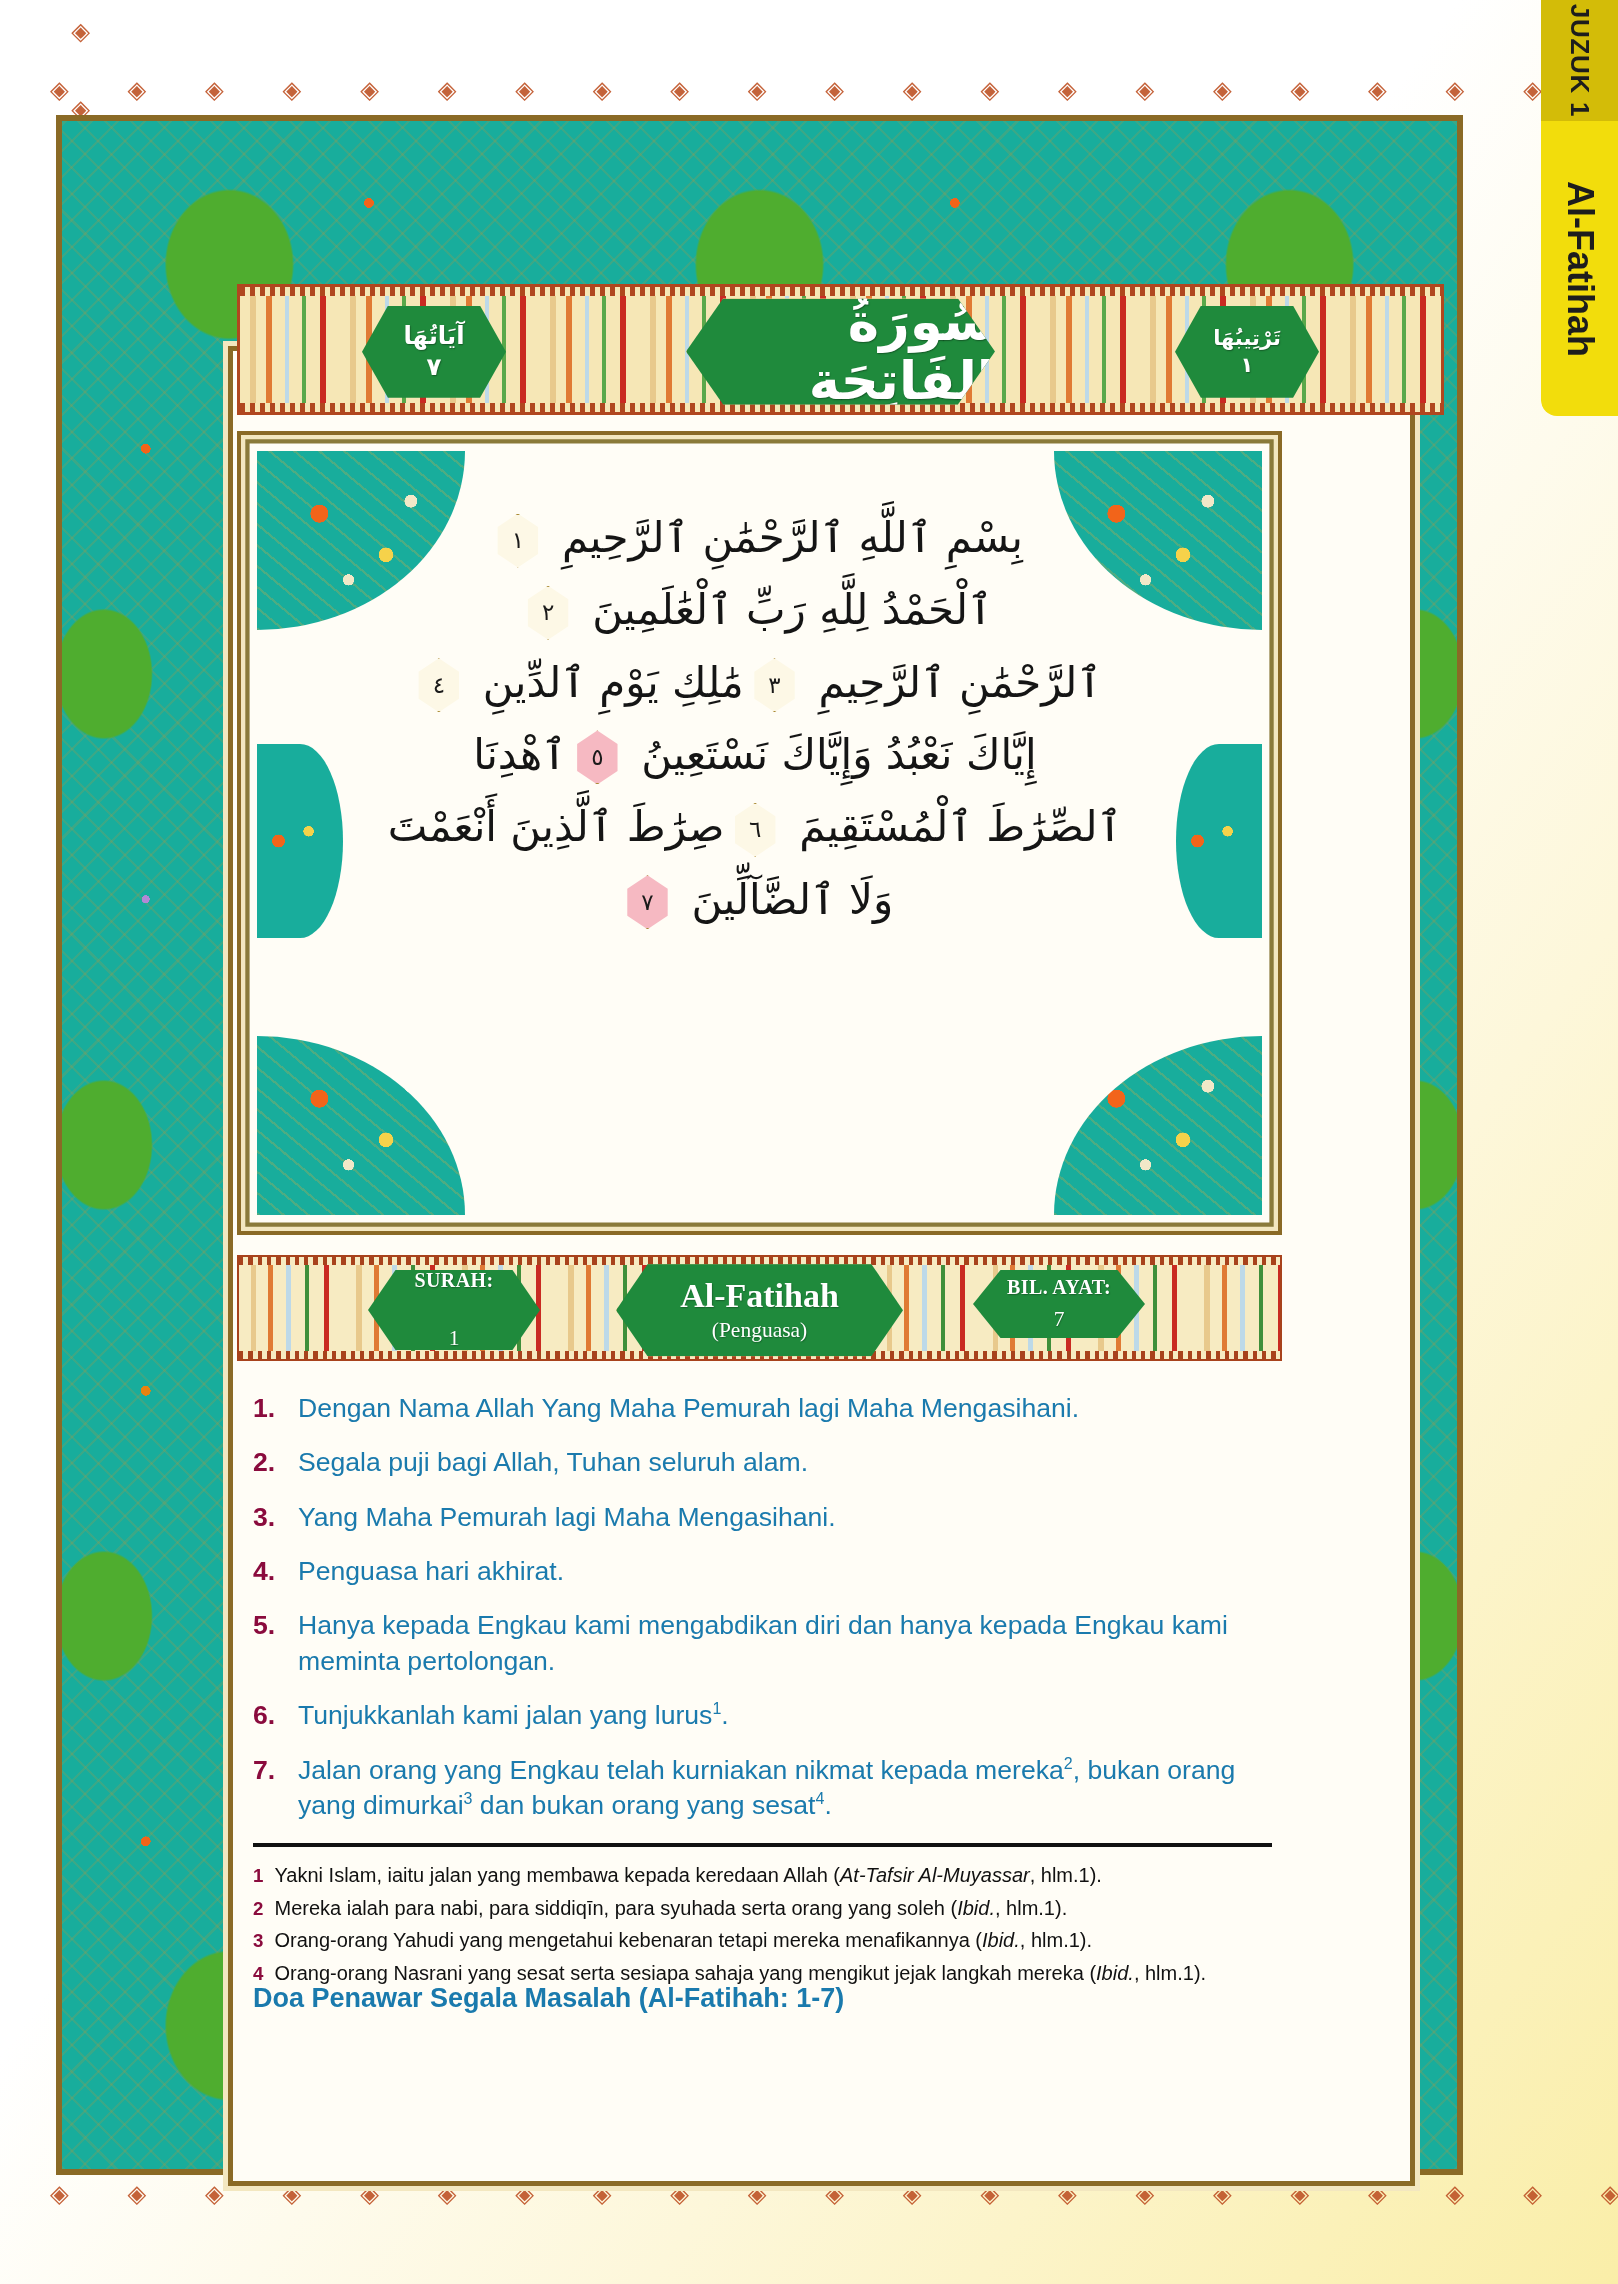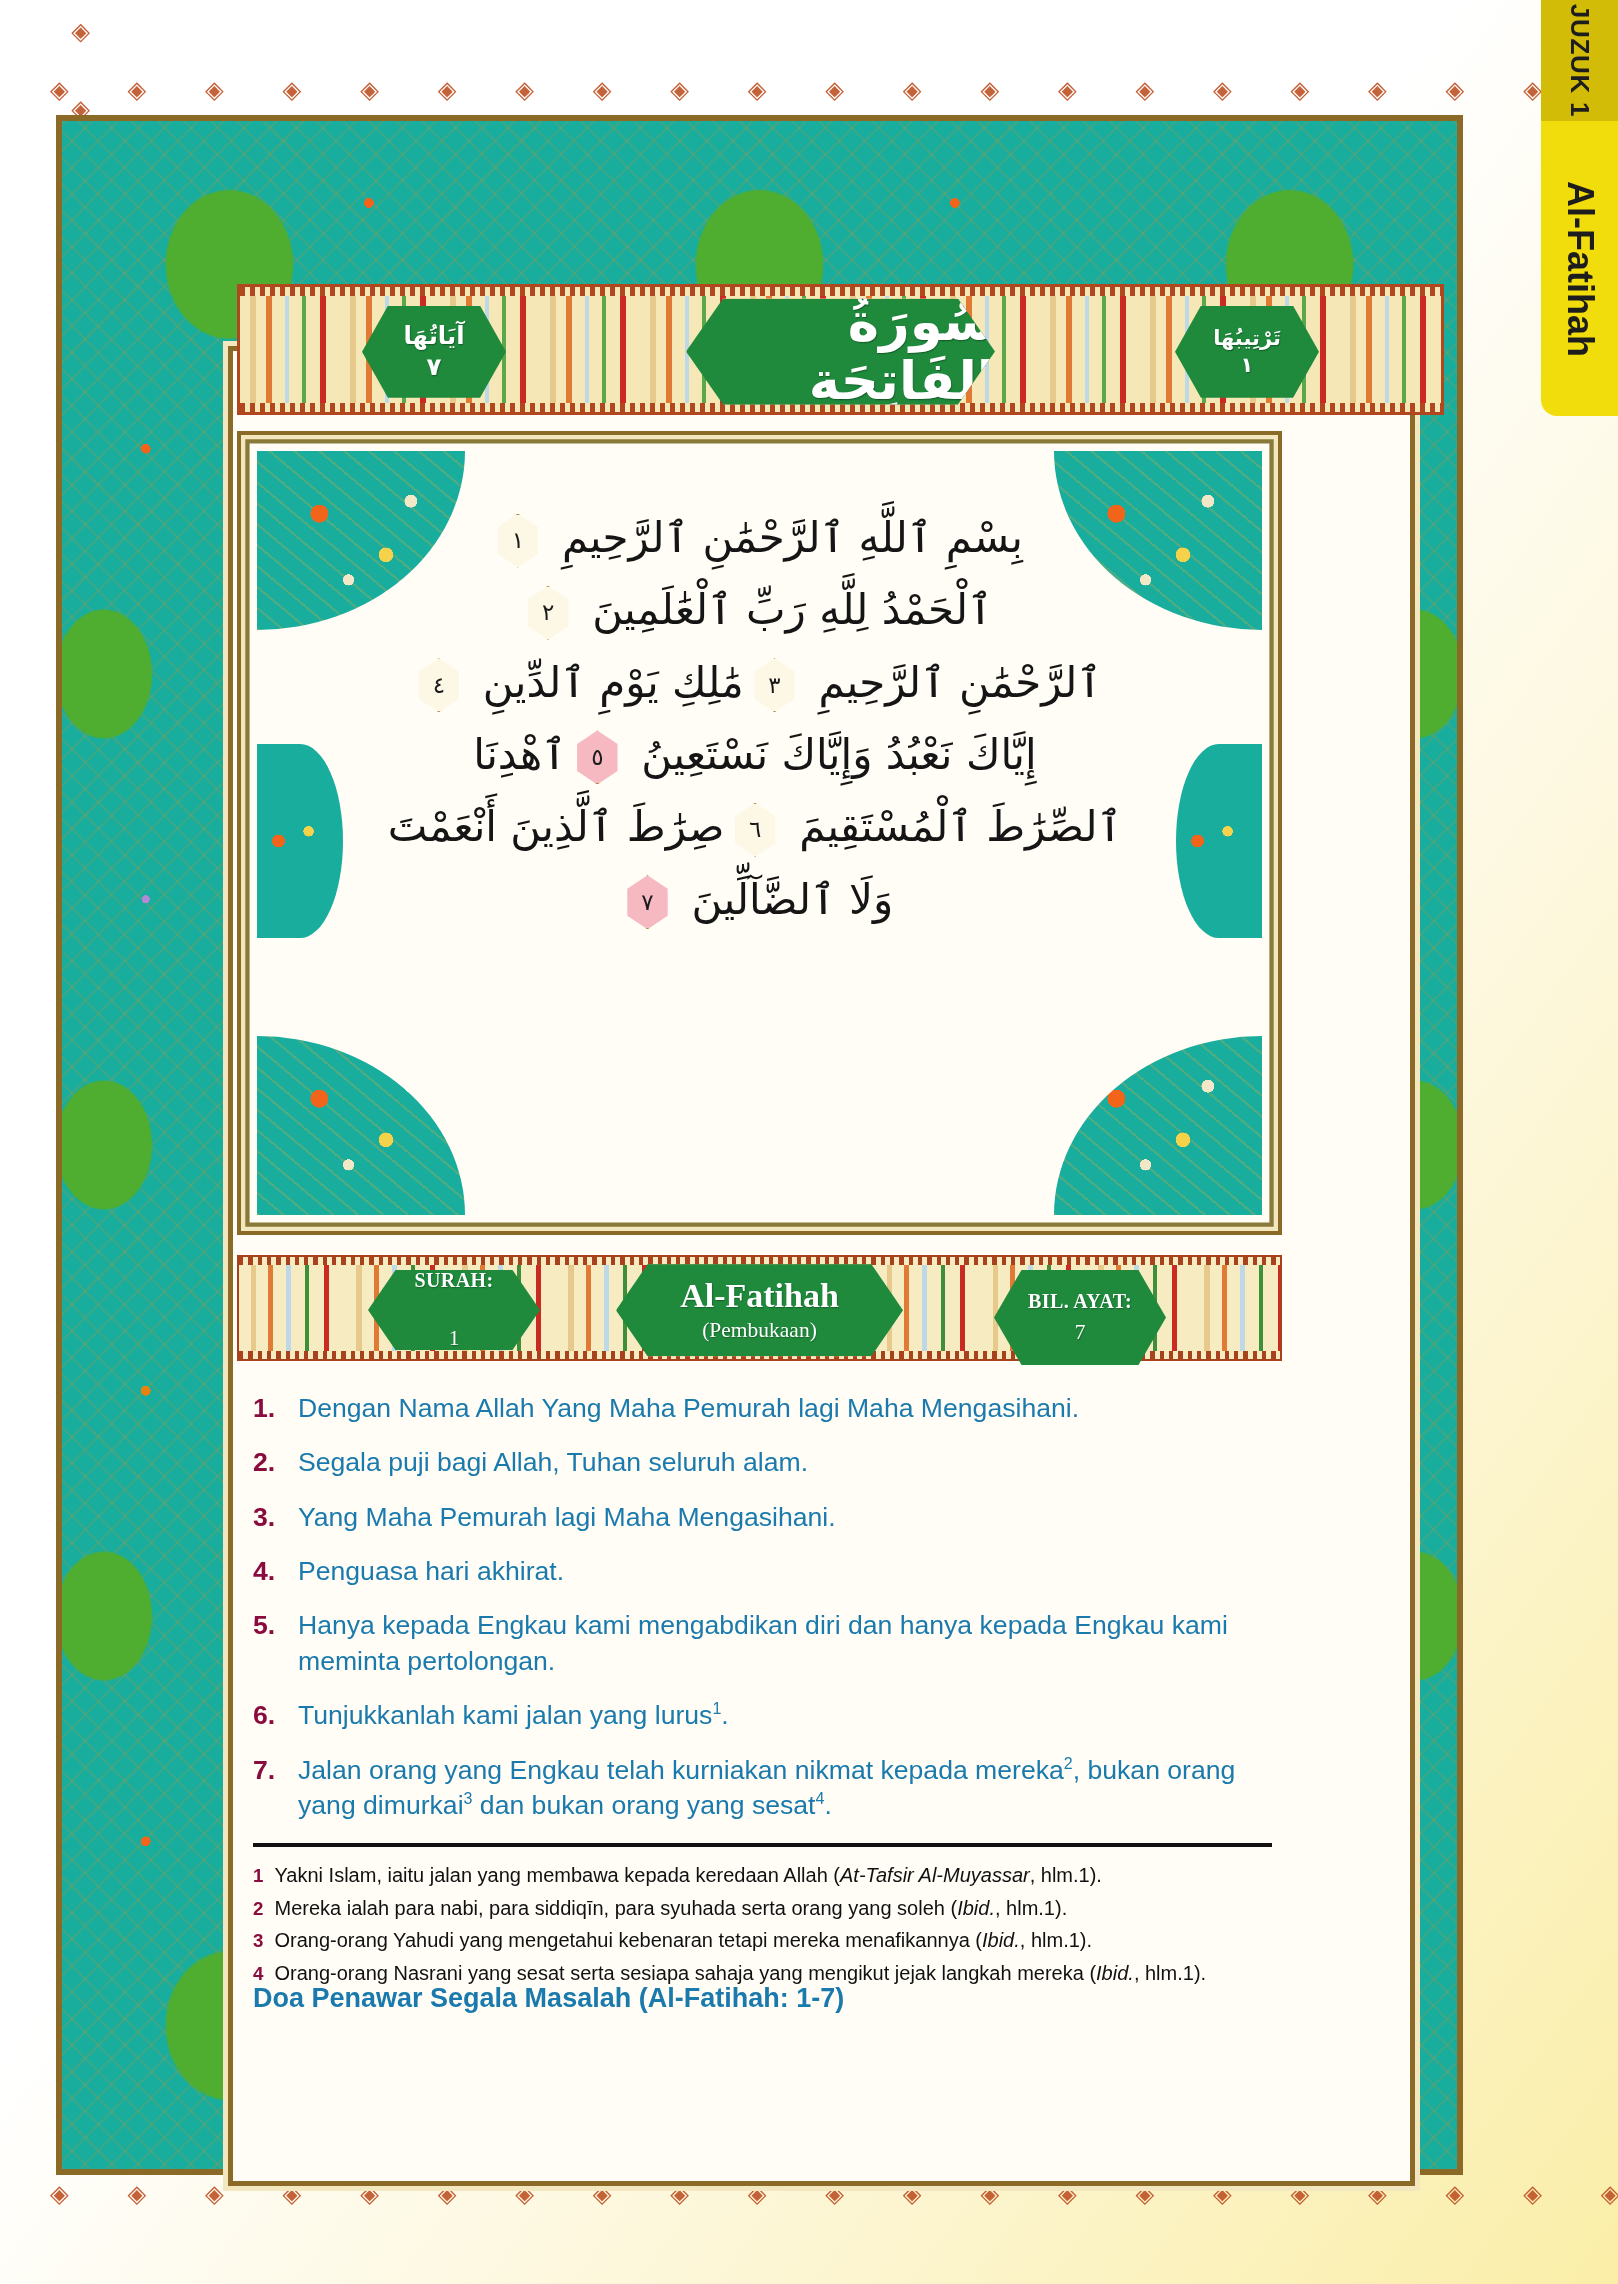--- a/index.html
+++ b/index.html
@@ -237,21 +237,21 @@
     background: #1f8a3c;
     color: #fff;
     display: flex; flex-direction: column;
     align-items: center; justify-content: center;
     clip-path: polygon(16% 0%, 84% 0%, 100% 50%, 84% 100%, 16% 100%, 0% 50%);
     z-index: 3;
     font-family: "Liberation Serif", serif;
     text-shadow: 0.7px 0.7px 1.4px rgba(0,0,0,.3);
   }
   #info-surah  { left: 129px;  top: 13px; width: 172px; height: 80px; gap: 26px; }
-  #info-ayat   { right: 114px; top: 13px; width: 172px; height: 95px; text-align: right; }
+  #info-ayat   { right: 135px; top: 13px; width: 172px; height: 68px; text-align: right; }
   #info-name   {
     left: 50%; transform: translateX(-50%); top: 7.2px;
     width: 287px; height: 92px;
     clip-path: polygon(11% 0%, 89% 0%, 100% 50%, 89% 100%, 11% 100%, 0% 50%);
     box-shadow: 0 0 0 3.6px #cbb46e;
   }
   .info-cap { font-size: 20px; font-weight: bold; letter-spacing:0.4px; }
   .info-val { font-size: 21.5px; margin-top: 7.2px; }
   #info-name .big { font-size: 34px; font-weight: bold; }
   #info-name .sub { font-size: 21.5px; margin-top: 2.9px; }
@@ -387,21 +387,21 @@
       </div>
   </div>
 
   <div id="info-bar">
     <div class="info-hex" id="info-surah">
       <div class="info-cap">SURAH:</div>
       <div class="info-val">1</div>
     </div>
     <div class="info-hex" id="info-name">
       <div class="big">Al-Fatihah</div>
-      <div class="sub">(Pembukaan)</div>
+      <div class="sub">(Penguasa)</div>
     </div>
     <div class="info-hex" id="info-ayat">
       <div class="info-cap">BIL. AYAT:</div>
       <div class="info-val">7</div>
     </div>
   </div>
 
   <div id="translation">
       <div class="tr-row">
         <div class="tr-num">1.</div>

